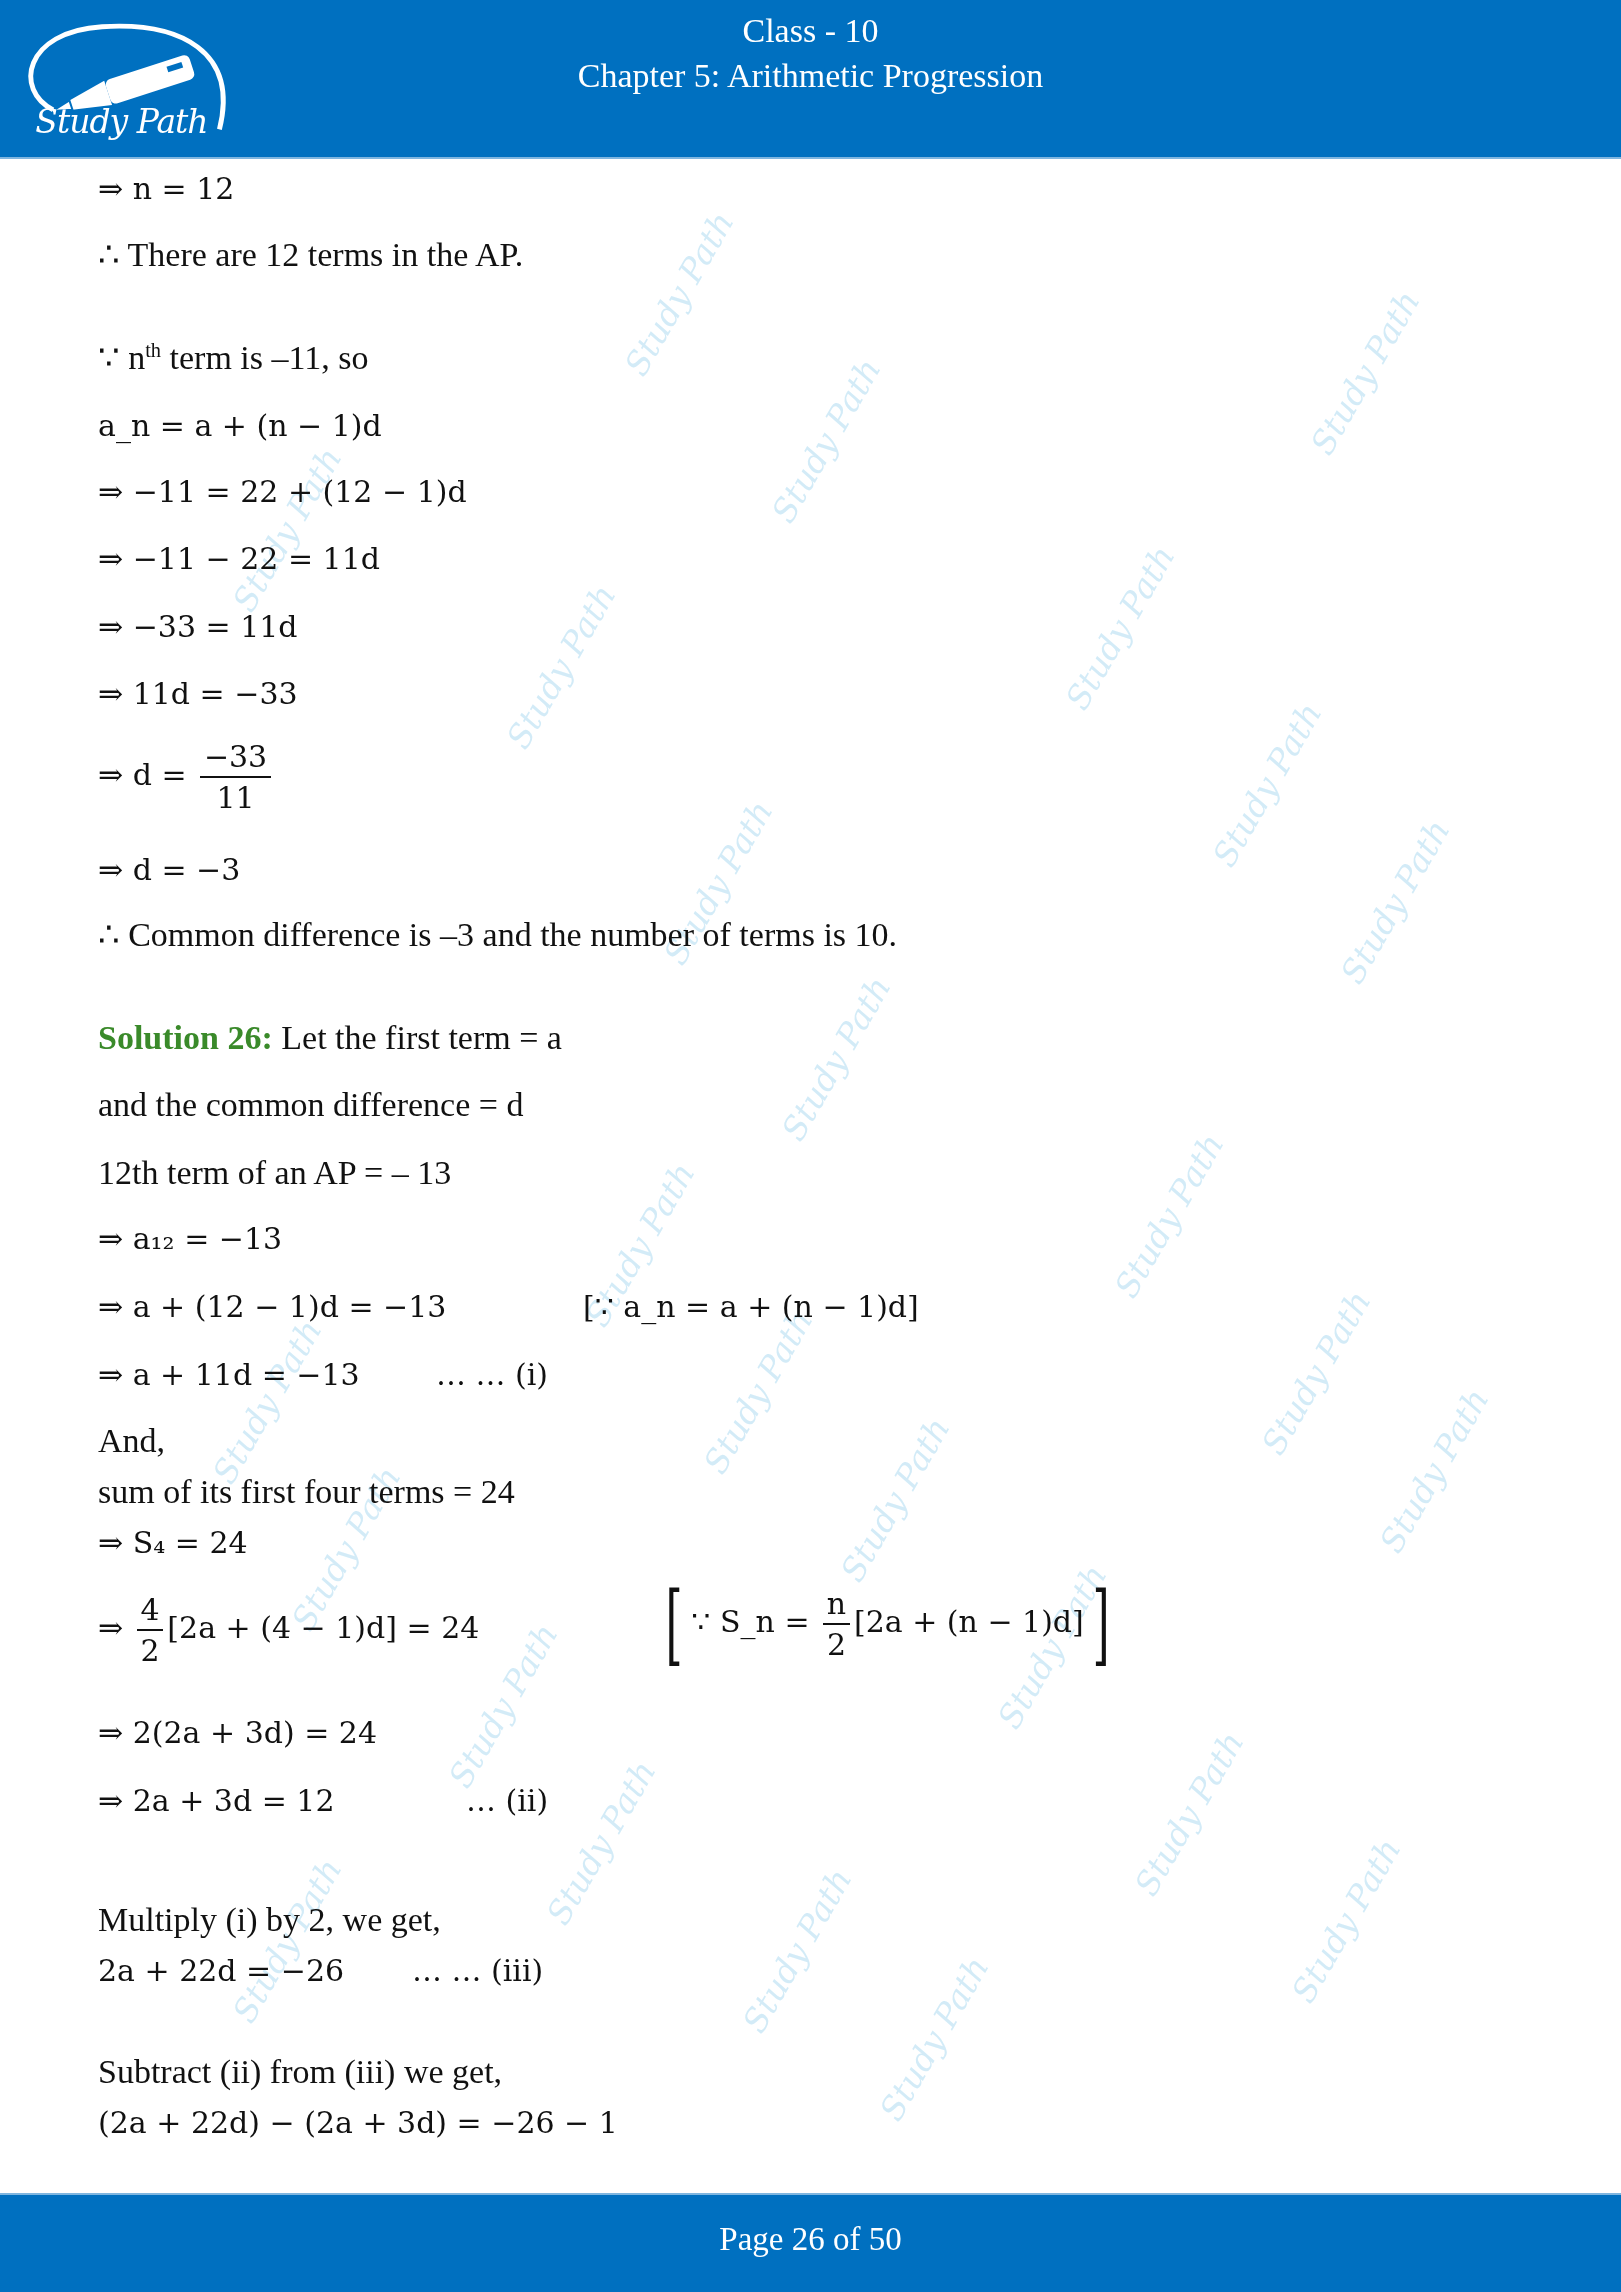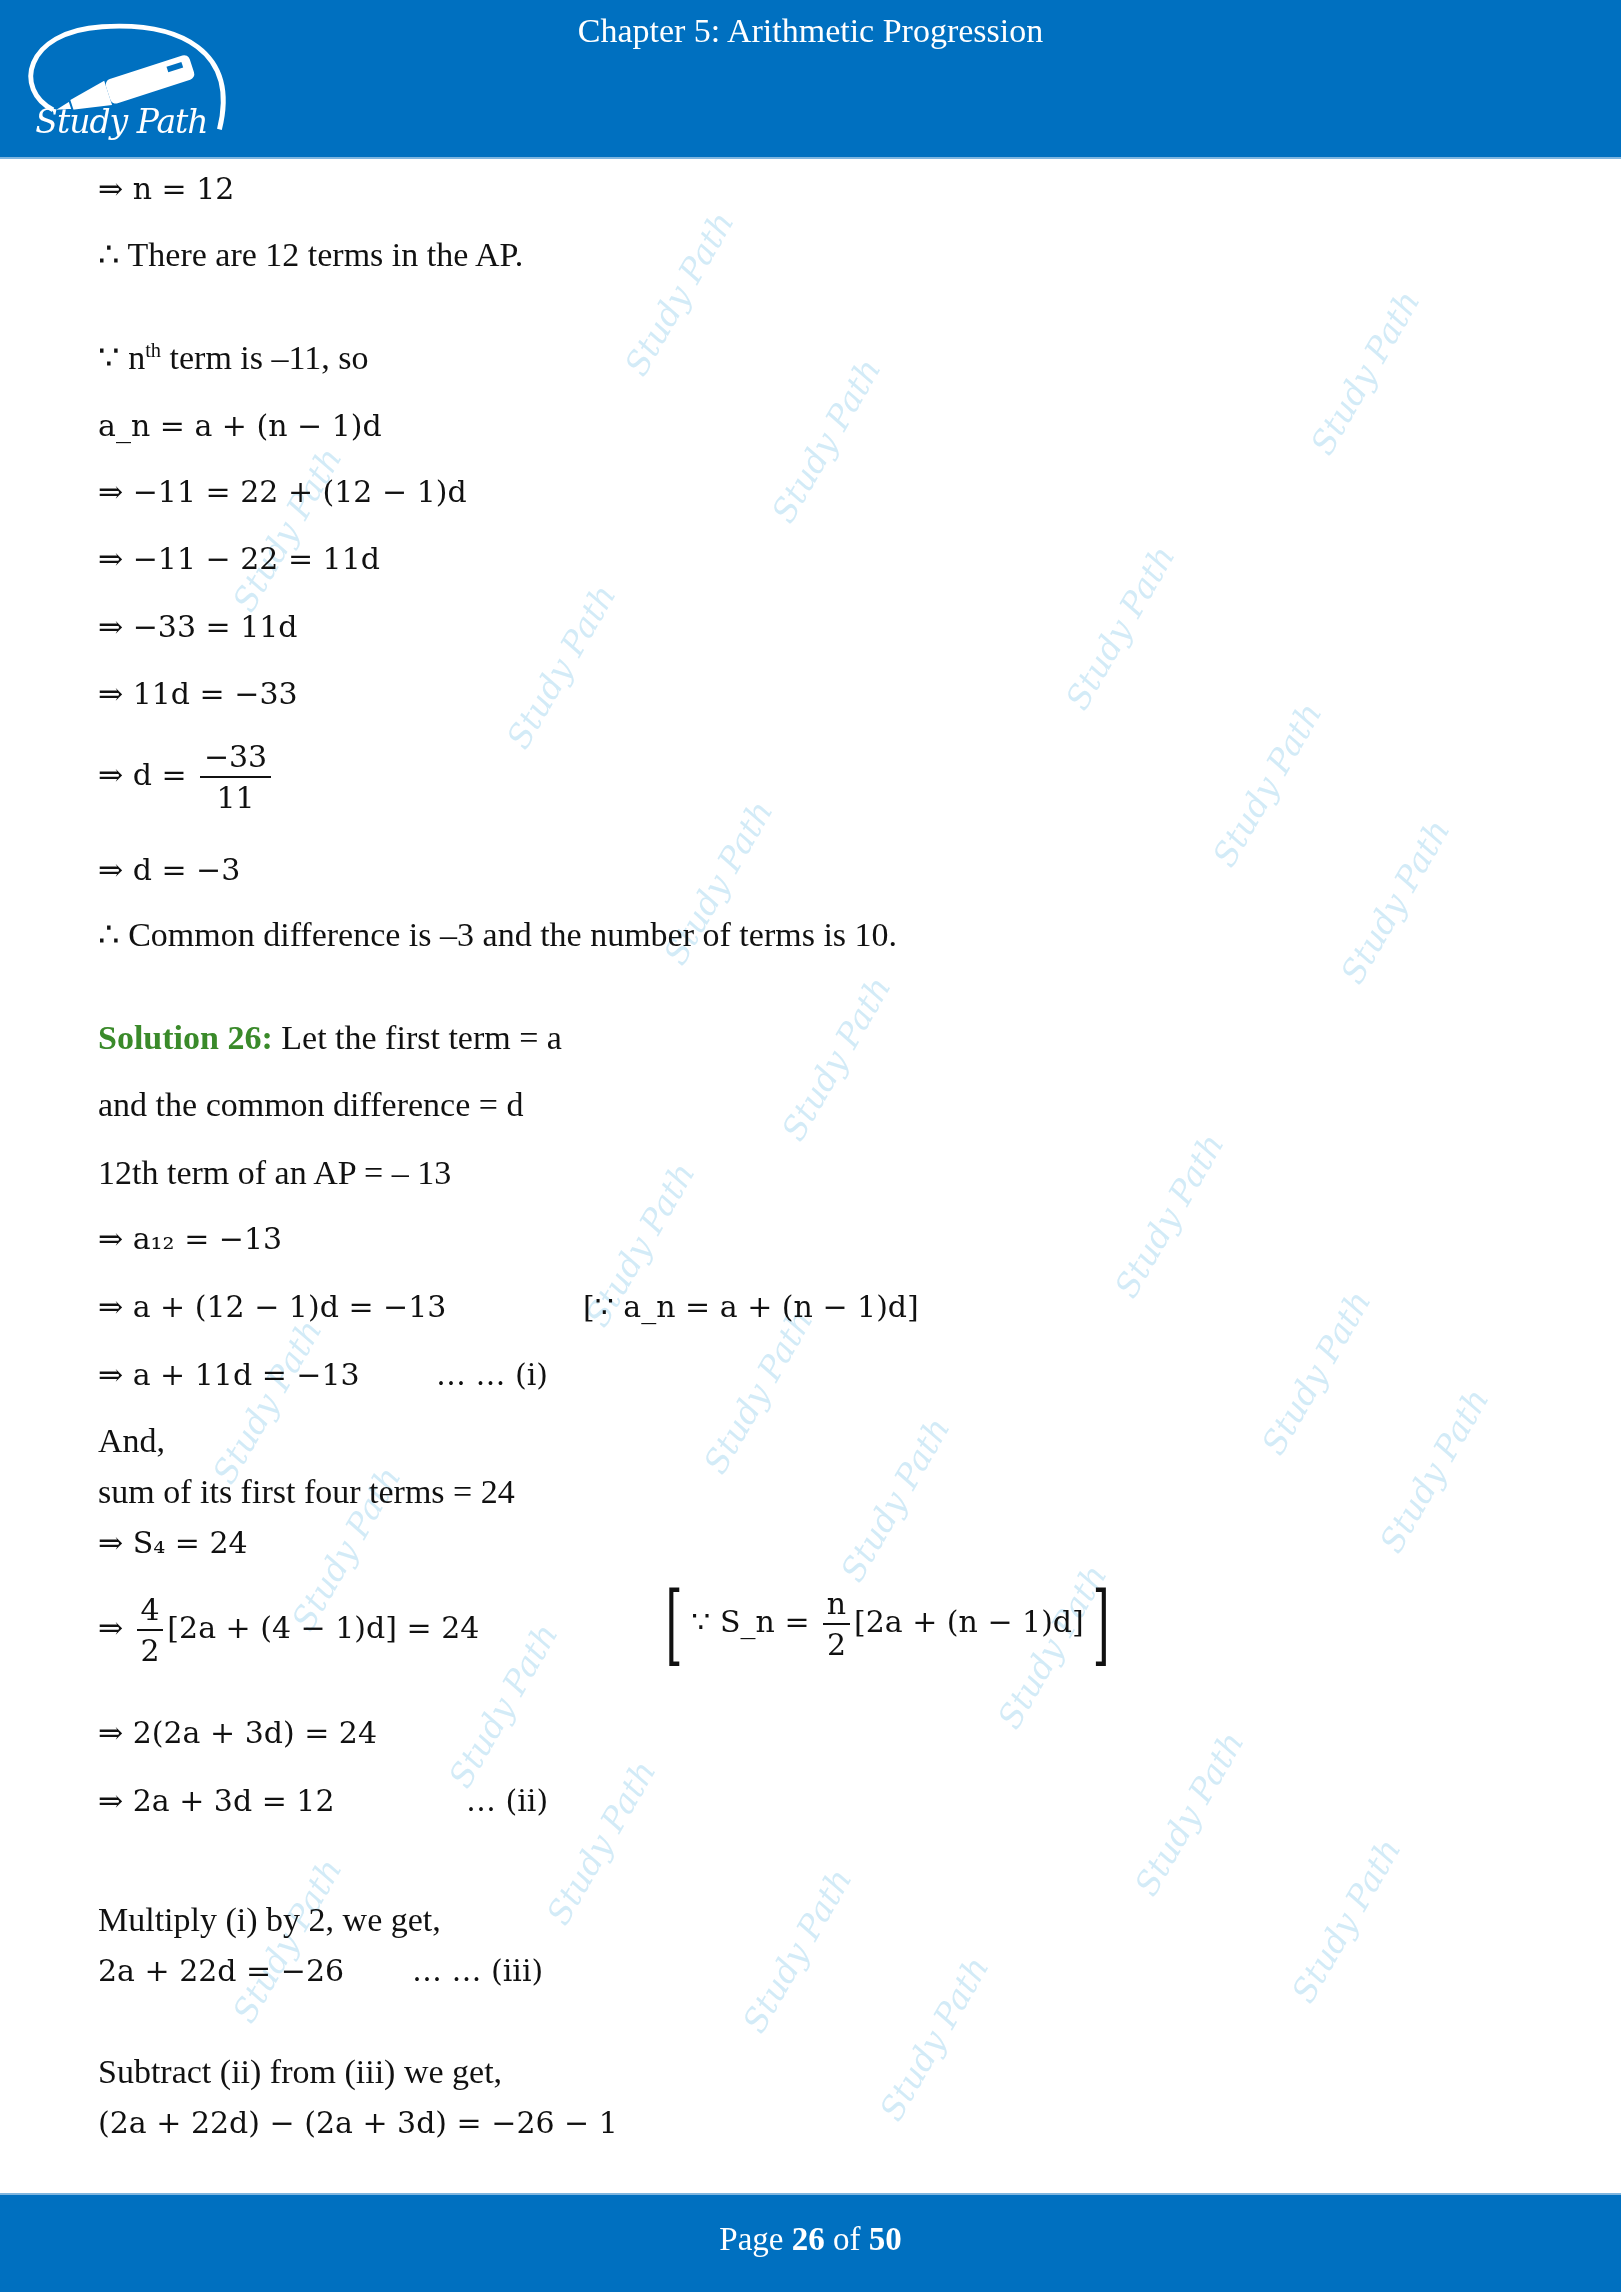--- a/index.html
+++ b/index.html
@@ -22,21 +22,21 @@
     font-family: "DejaVu Serif", serif; font-size: 33px; letter-spacing: -1px;
   }
   .footer {
     position: absolute; left: 0; top: 2193px; width: 1621px; height: 100px;
     background: #0070c0; border-top: 2.9px solid #7fb6e0;
   }
   .footer .page {
     position: absolute; left: 0; right: 0; top: 25.5px; text-align: center; color: #fff;
     font-size: 33px;
   }
-  .footer .page .num { font-weight: bold; text-align: center; }
+  .footer .page .num { font-weight: normal; text-align: center; }
   .content { position: absolute; left: 98px; top: 0; width: 1421px; }
   .line {
     position: absolute; left: 0; white-space: nowrap;
     font-size: 34px; line-height: 43px;
   }
   .m { font-family: "DejaVu Serif", serif; font-size: 30px; }
   sup { font-size: 0.6em; vertical-align: 0.6em; line-height: 0; text-align: center; }
   .sol { color: #3a8a2a; font-weight: bold; }
   .frac {
     display: inline-block; vertical-align: middle; text-align: center; margin: 0 3.9px;
@@ -63,20 +63,21 @@
       <g transform="rotate(-18 120 75)">
         <rect x="95" y="62" width="90" height="26" rx="6" fill="#fff"></rect>
         <rect x="160" y="68" width="16" height="6" fill="#0070c0"></rect>
         <polygon points="95,62 95,88 55,80 55,70" fill="#fff"></polygon>
         <polygon points="55,70 55,80 35,75" fill="#fff" stroke="#0070c0" stroke-width="2"></polygon>
       </g>
     </svg>
     <span class="logo-text">Study Path</span>
   </div>
   <div class="titles">
+    <div>Class - 10</div>
     <div>Chapter 5: Arithmetic Progression</div>
   </div>
 </div>
 
 <div>
   <span class="watermark" style="left:588px;top:274px">Study Path</span>
   <span class="watermark" style="left:1274px;top:353px">Study Path</span>
   <span class="watermark" style="left:196px;top:510px">Study Path</span>
   <span class="watermark" style="left:735px;top:421px">Study Path</span>
   <span class="watermark" style="left:470px;top:647px">Study Path</span>

